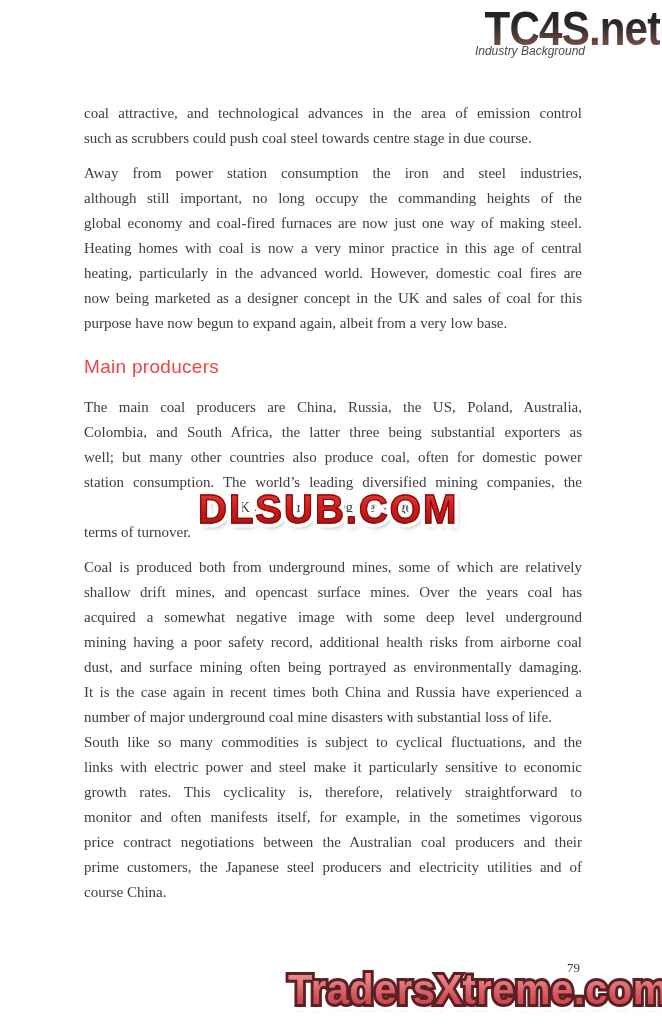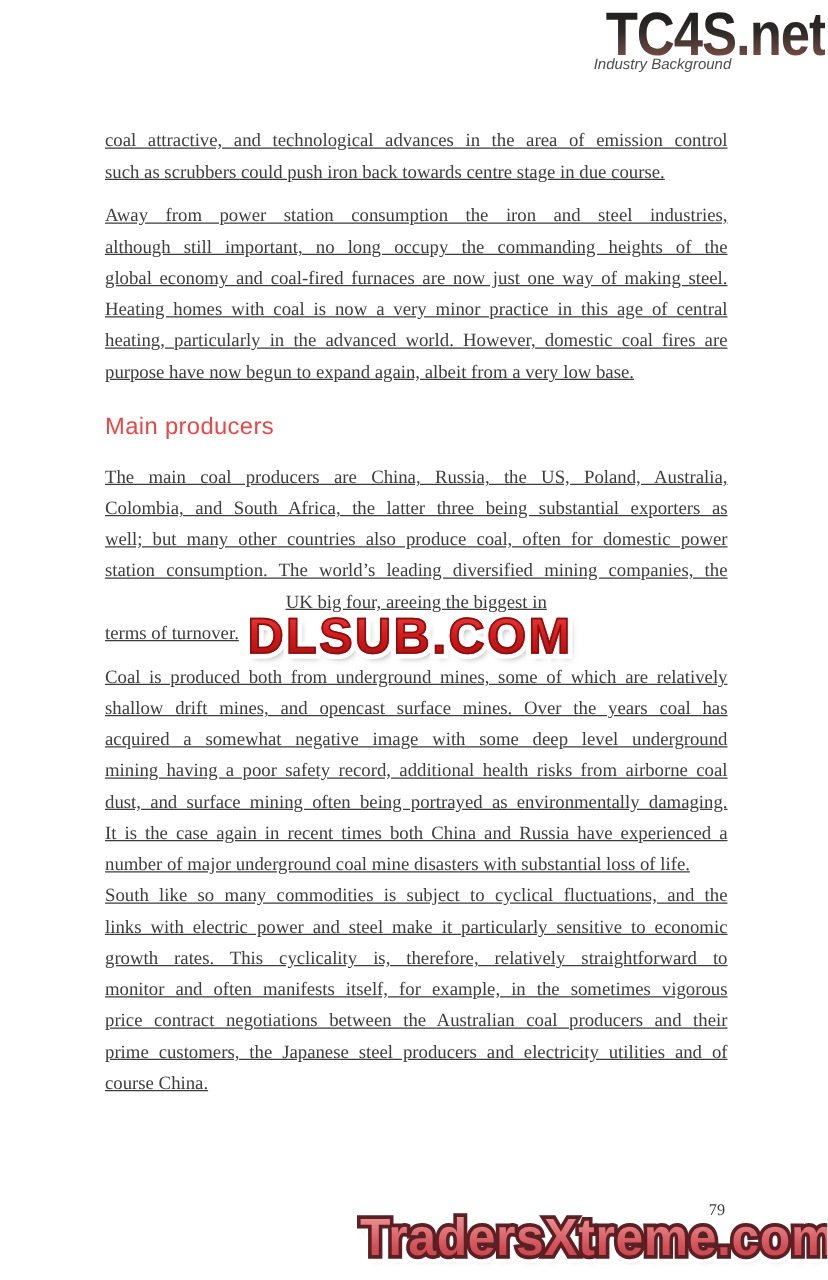--- a/index.html
+++ b/index.html
@@ -47,21 +47,20 @@
     color:#3d3d3d;
   }
   .para{margin:0 0 10px 0;}
   .para-tight{margin:0 0 0 0;}
   .tline{
     height:25px;
     line-height:25px;
     text-align:justify;
     text-align-last:justify;
     white-space:normal;
-    text-decoration:underline;
   }
   .tlast{text-align-last:left;}
   .obscured{
     display:flex;
     justify-content:center;
   }
   .heading{
     font-family:"Liberation Sans", sans-serif;
     font-weight:400;
     font-size:19px;
@@ -141,29 +140,30 @@
 <body>
 
 <div class="sheet">
 
   <div class="tc4s">TC4S.net</div>
   <div class="section-label">Industry Background</div>
 
   <div class="bodytext">
     <div class="para">
         <div class="tline">coal attractive, and technological advances in the area of emission control</div>
-        <div class="tline tlast">such as scrubbers could push iron back towards centre stage in due course.</div>
+        <div class="tline tlast">such as scrubbers could push coal steel towards centre stage in due course.</div>
       </div>
 
     <div class="para">
         <div class="tline">Away from power station consumption the iron and steel industries,</div>
         <div class="tline">although still important, no long occupy the commanding heights of the</div>
         <div class="tline">global economy and coal-fired furnaces are now just one way of making steel.</div>
         <div class="tline">Heating homes with coal is now a very minor practice in this age of central</div>
         <div class="tline">heating, particularly in the advanced world. However, domestic coal fires are</div>
+        <div class="tline">now being marketed as a designer concept in the UK and sales of coal for this</div>
         <div class="tline tlast">purpose have now begun to expand again, albeit from a very low base.</div>
       </div>
 
     <h2 class="heading">Main producers</h2>
 
     <div class="para">
       <div>
           <div class="tline">The main coal producers are China, Russia, the US, Poland, Australia,</div>
           <div class="tline">Colombia, and South Africa, the latter three being substantial exporters as</div>
           <div class="tline">well; but many other countries also produce coal, often for domestic power</div>

